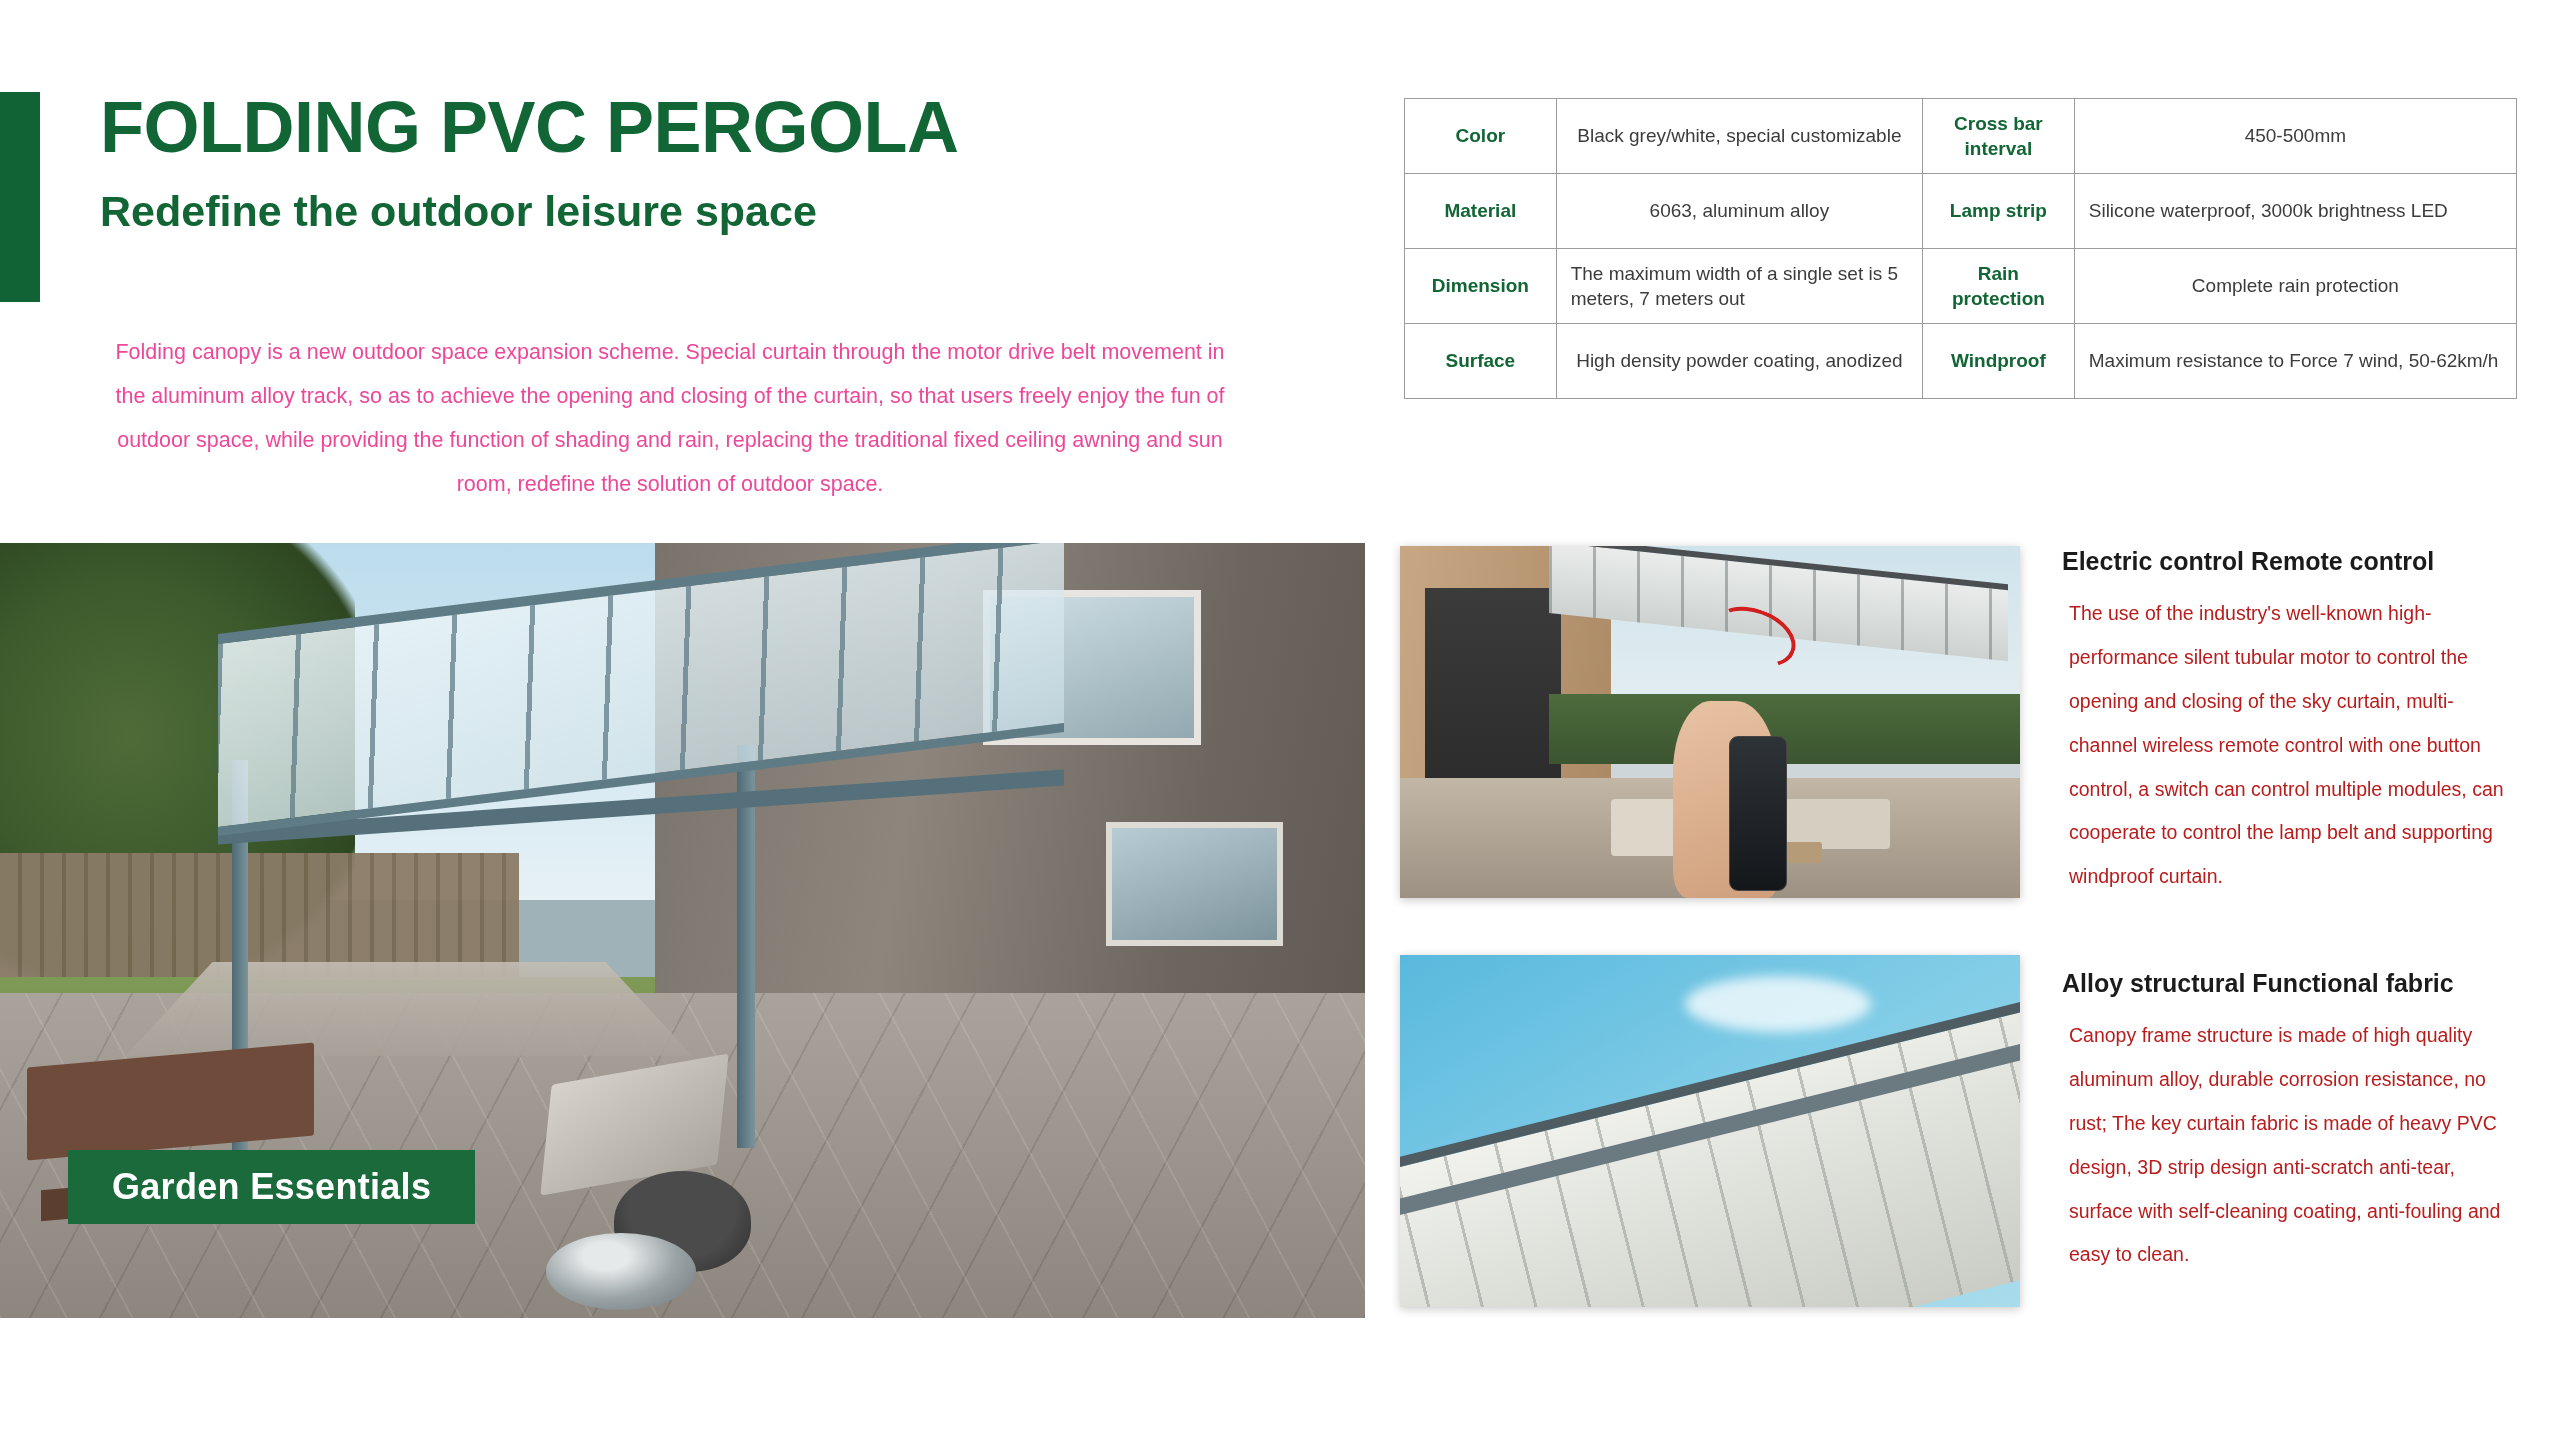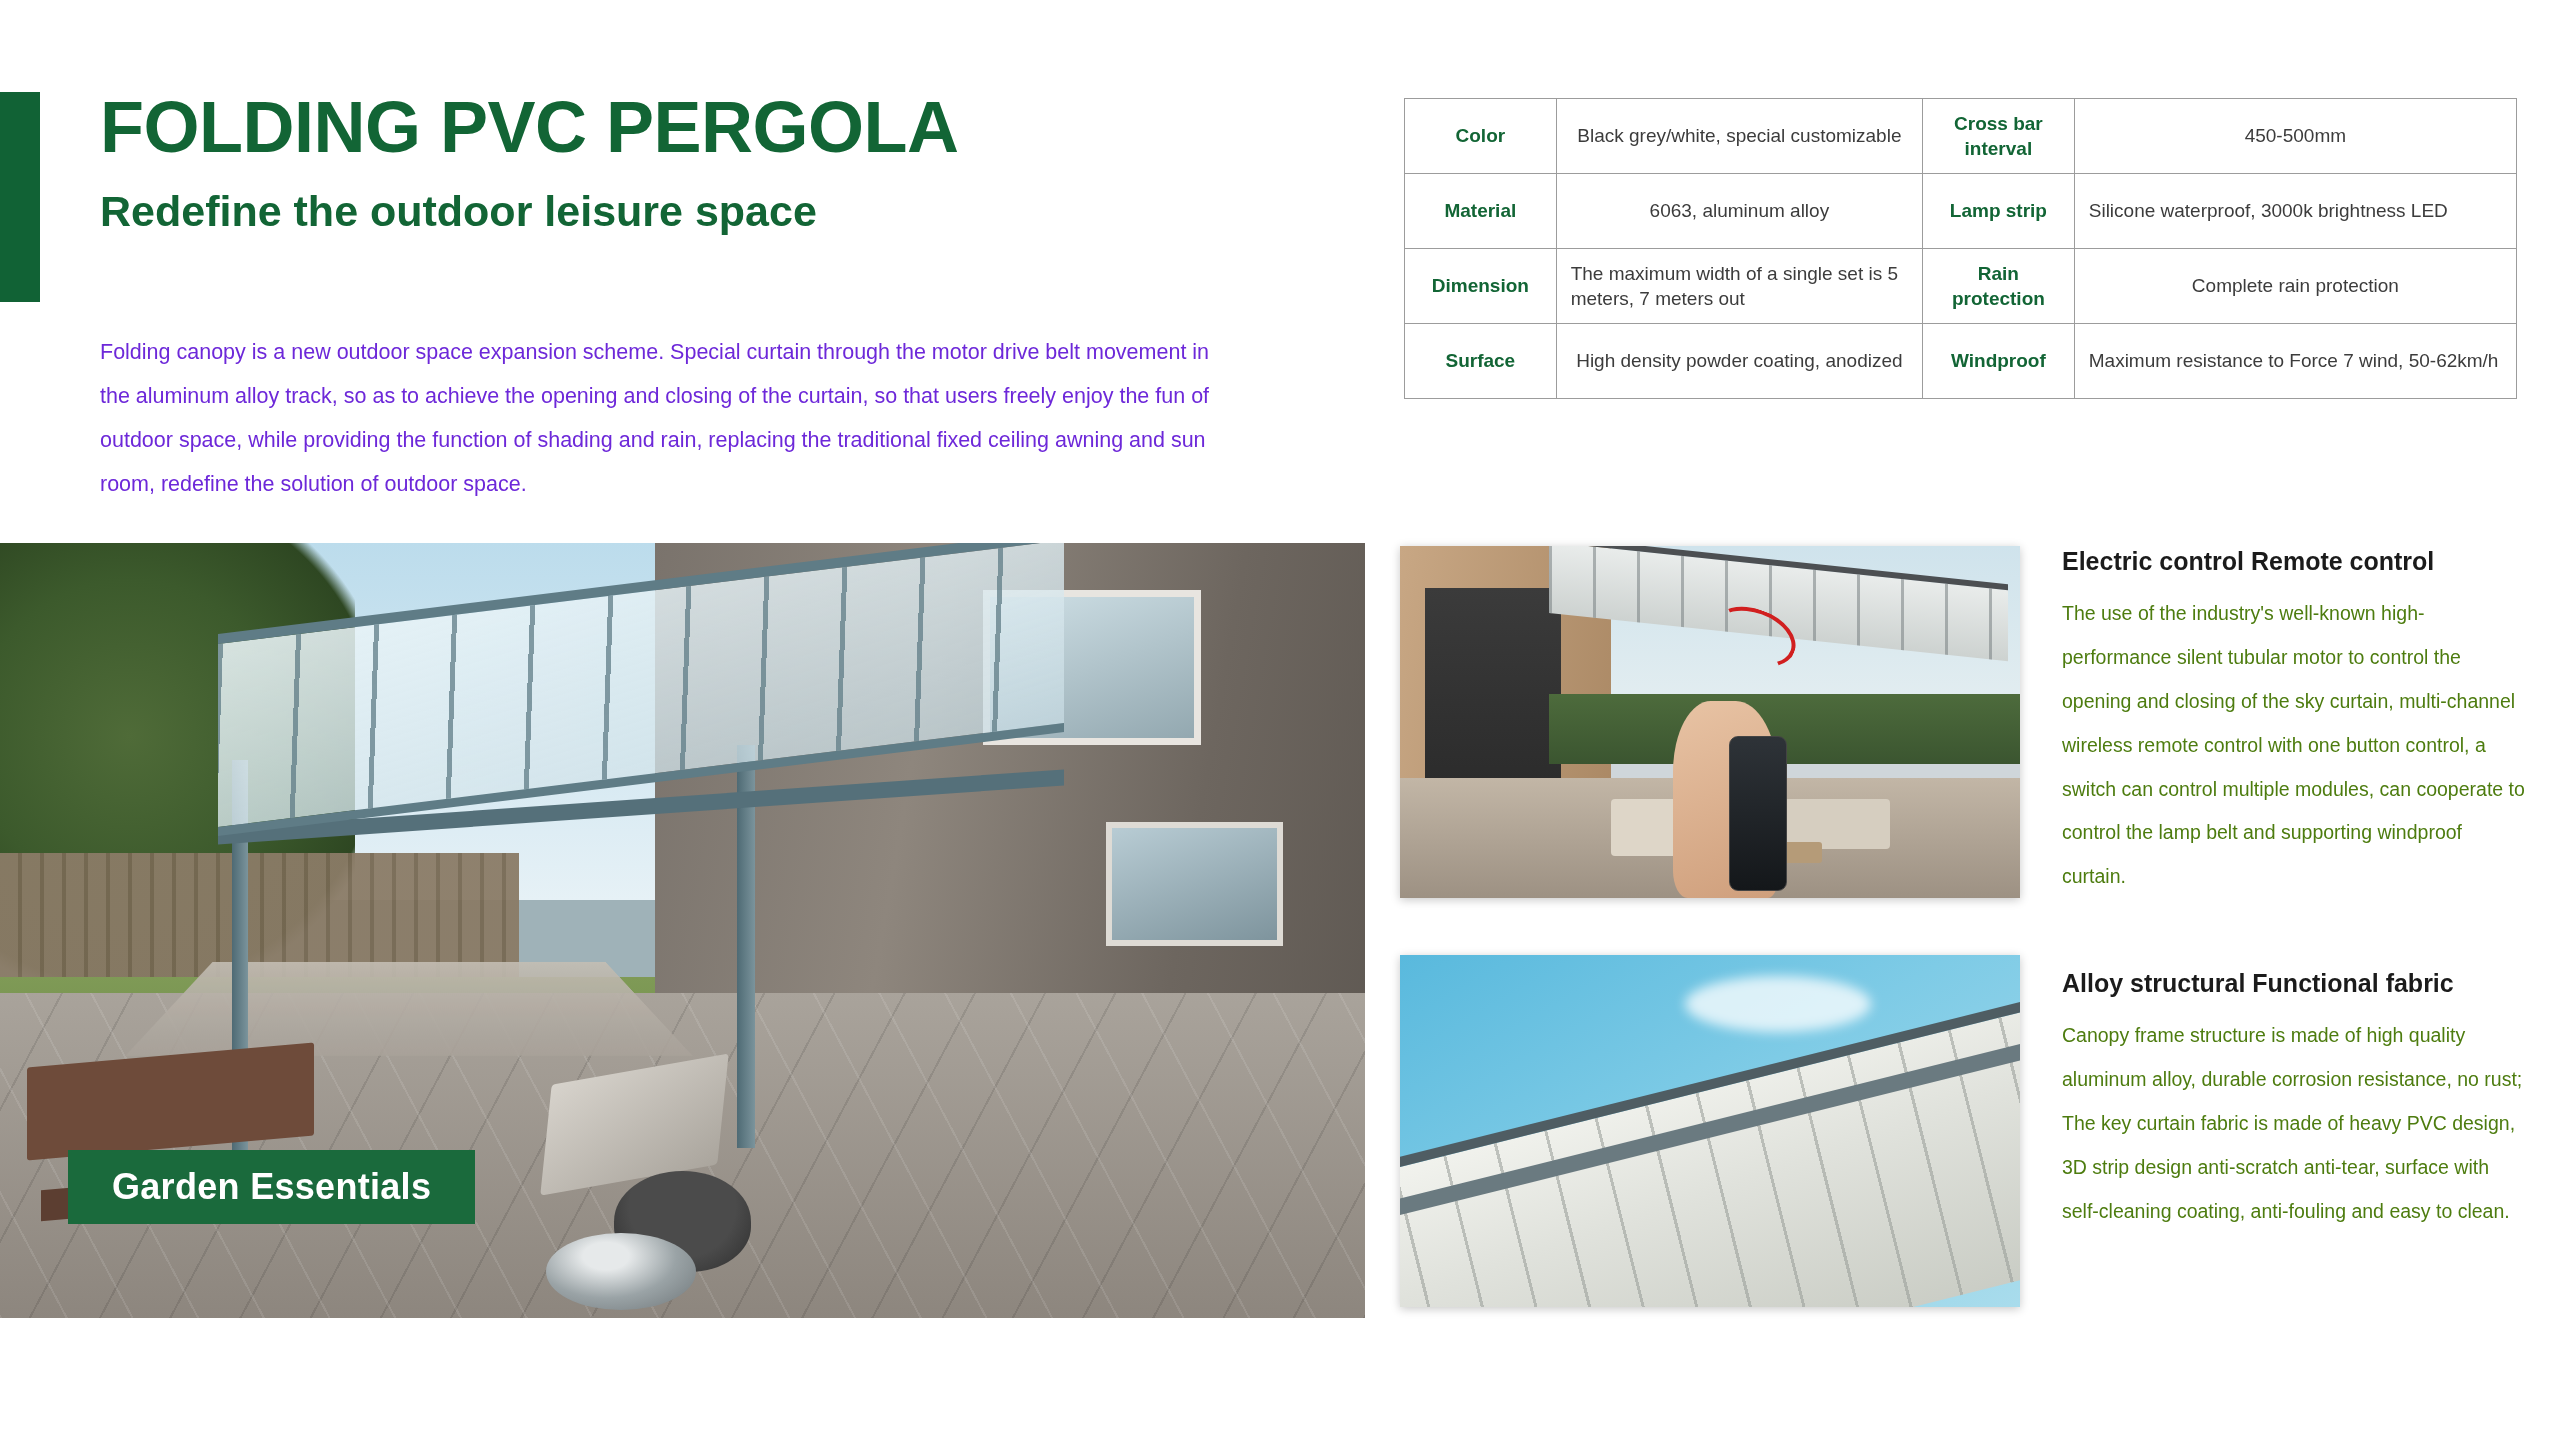--- a/index.html
+++ b/index.html
@@ -46,21 +46,22 @@
     color: #126535;
     margin: 22px 0 0 0;
     line-height: 1.1;
   }
   .intro-text {
     position: absolute;
     left: 100px; top: 330px;
     width: 1140px;
     font-size: 21.5px;
     line-height: 2.05;
-    color: #6d28d9;
+    color: #ec4899;
+    text-align: center;
   }
 
   
   .spec-table {
     position: absolute;
     left: 1404px; top: 98px;
     width: 1113px;
     border-collapse: collapse;
     table-layout: fixed;
   }
@@ -271,24 +272,24 @@
   .feature.f1 { top: 546px; }
   .feature.f2 { top: 968px; }
   .feature h3 {
     margin: 0 0 16px 0;
     font-size: 25px;
     font-weight: bold;
     color: #1b1b1b;
     line-height: 1.2;
   }
   .feature p {
-    margin: 0;
+    margin: 7px;
     font-size: 19.5px;
     line-height: 2.25;
-    color: #4d7c0f;
+    color: #b91c1c;
   }
 </style>
 </head>
 <body>
 
 <div class="header">
 
   <div class="green-bar"></div>
 
   <div class="title-block">

